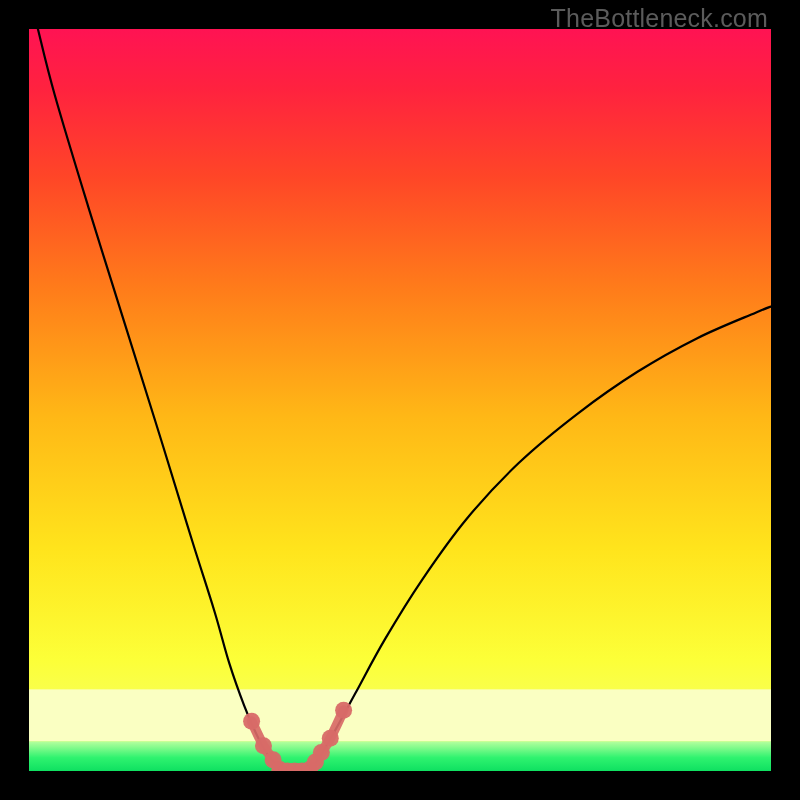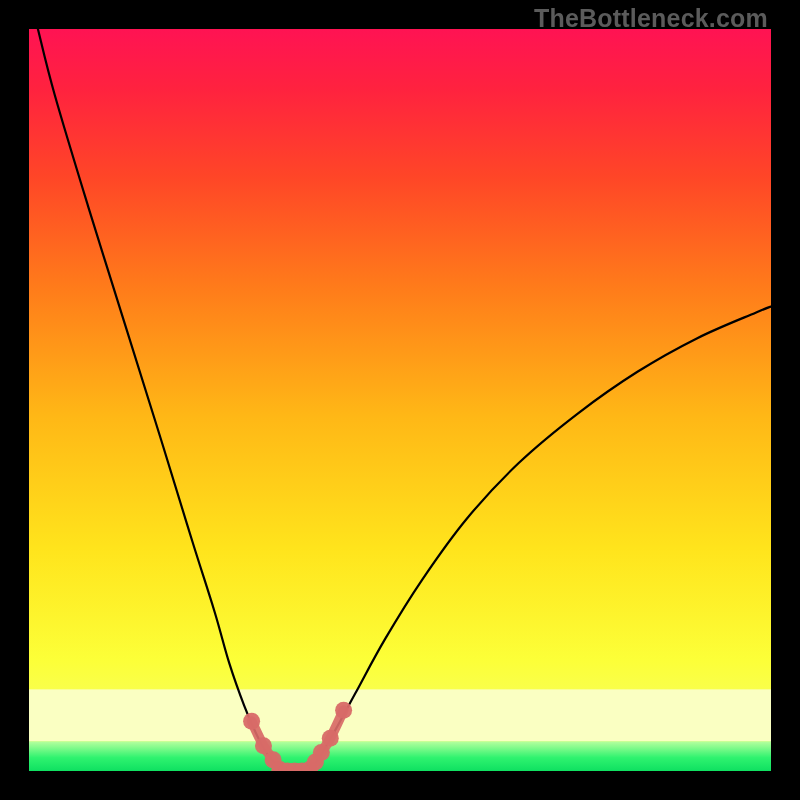--- a/index.html
+++ b/index.html
@@ -25,21 +25,21 @@
     width: 742px;
     height: 742px;
     overflow: hidden;
   }
   .watermark {
     position: absolute;
     top: 4px;
     right: 32px;
     color: #5b5b5b;
     font-size: 25px;
-    font-weight: 700;
+    font-weight: 400;
     letter-spacing: 0.2px;
   }
   svg { display: block; }
 </style>
 </head>
 <body>
 
 <div class="frame">
   <div class="plot-area">
     <svg id="chart-svg" width="742" height="742" viewBox="0 0 742 742">

